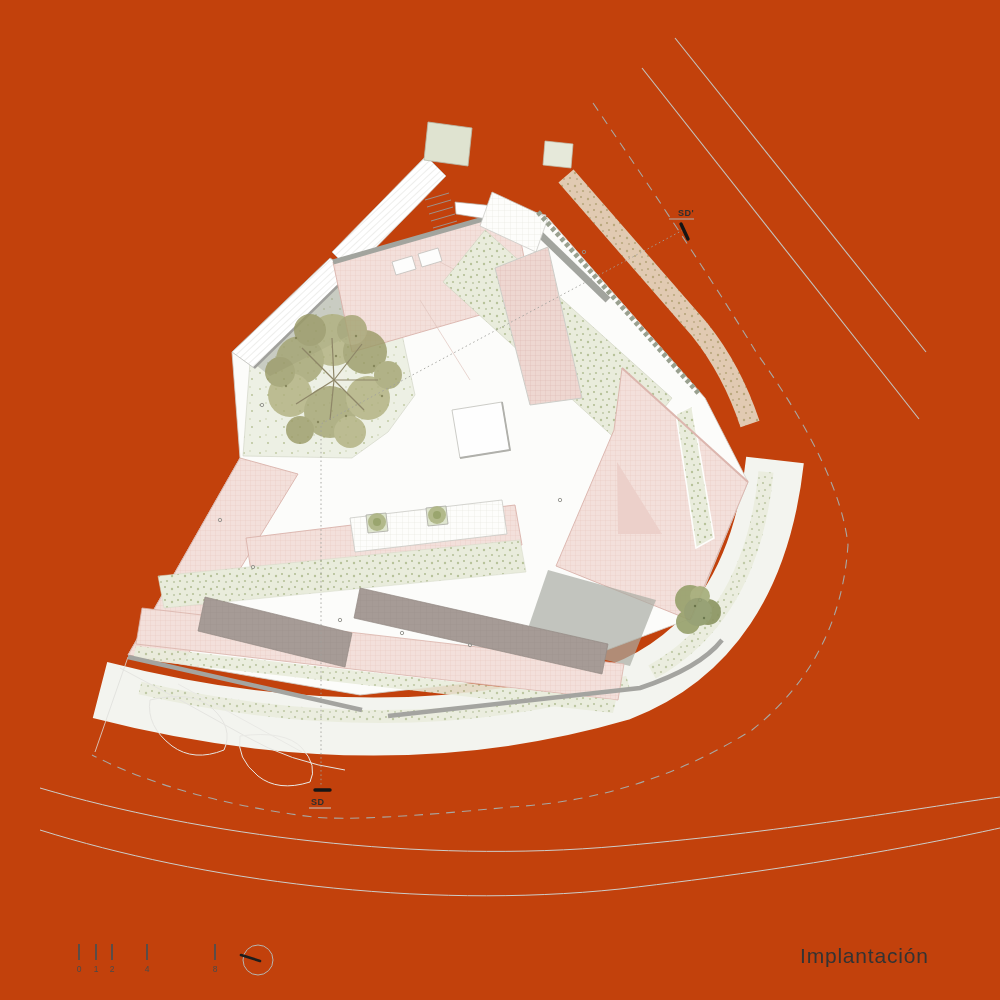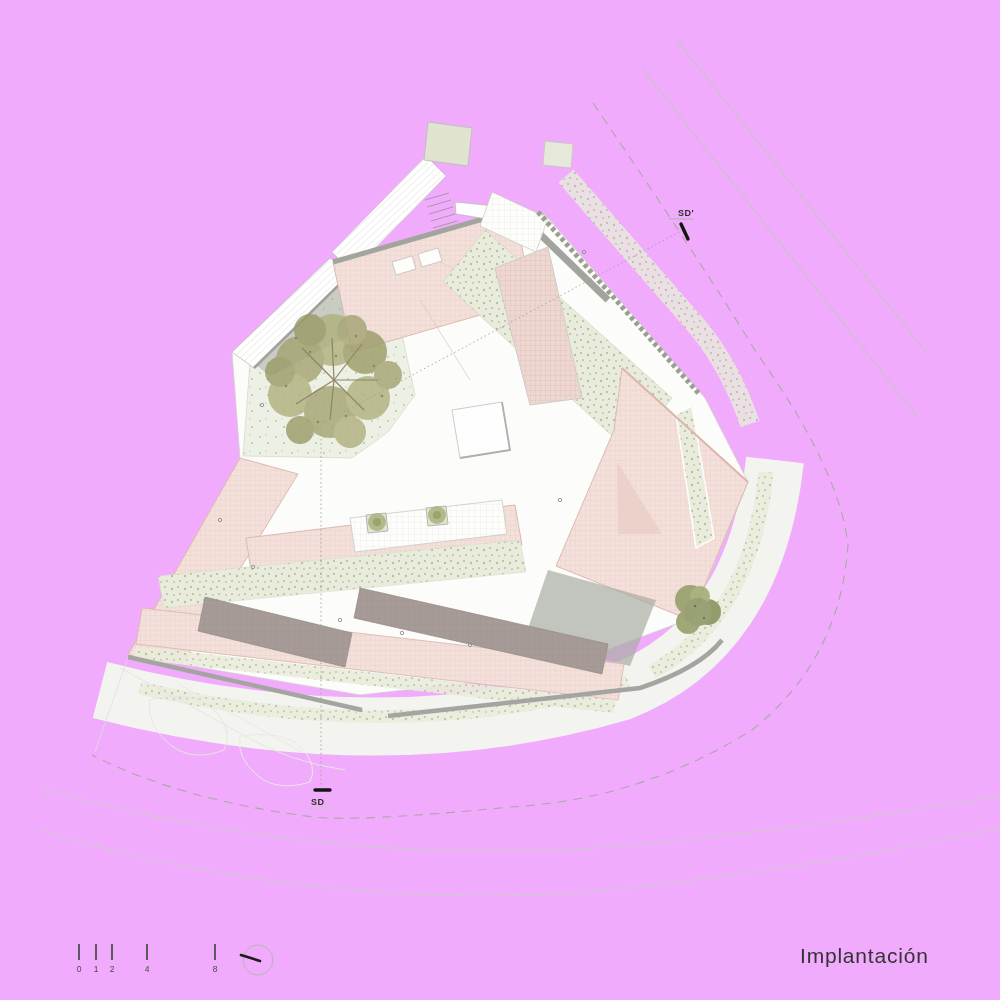--- a/index.html
+++ b/index.html
@@ -1,16 +1,16 @@
 <!DOCTYPE html>
 <html><head>
 <meta charset="utf-8">
 <style>
   html,body{margin:0;padding:0;background:#ffffff;}
-  .sheet{position:relative;width:1000px;height:1000px;background:#f0abfc;overflow:hidden;
+  .sheet{position:relative;width:1000px;height:1000px;background:#c2410c;overflow:hidden;
          font-family:"Liberation Sans", sans-serif;}
   svg{display:block;}
   text{font-family:"Liberation Sans", sans-serif;}
   .marker-label{font-size:9px;font-weight:bold;fill:#2e2e2e;letter-spacing:.5px;}
   .scale-num{font-size:8.5px;fill:#4a4a4a;}
   .sheet-title{font-size:21px;fill:#333333;letter-spacing:.8px;}
 </style>
 </head>
 <body>
 

